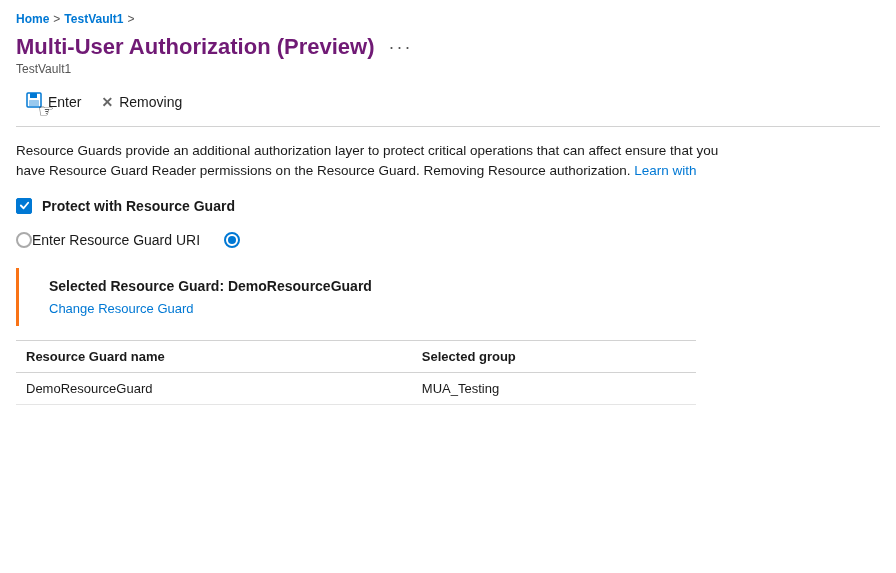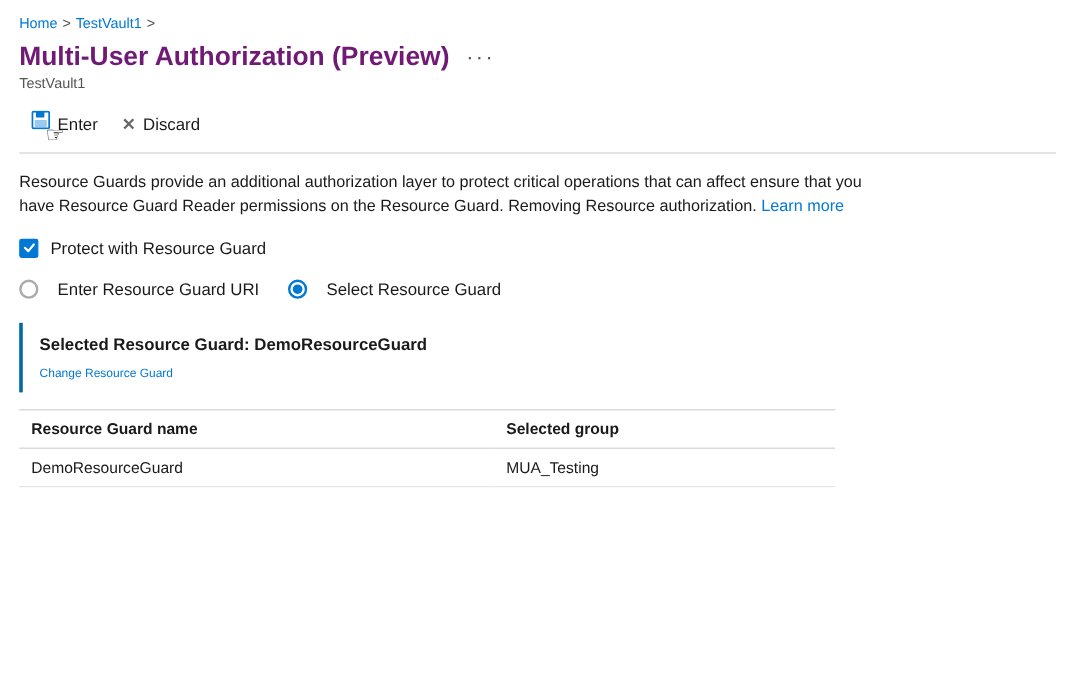--- a/index.html
+++ b/index.html
@@ -19,20 +19,21 @@
       align-items: center;
       gap: 4px;
       font-size: 12px;
       color: #0078d4;
       margin-bottom: 8px;
     }
     .breadcrumb a {
       color: #0078d4;
       text-decoration: none;
       cursor: pointer;
+      font-weight: bold;
     }
     .breadcrumb-separator {
       color: #555;
       font-size: 12px;
     }
 
     
     .page-title-row {
       display: flex;
       align-items: center;
@@ -102,20 +103,21 @@
       color: #0078d4;
       text-decoration: none;
     }
 
     
     .checkbox-row {
       display: flex;
       align-items: center;
       gap: 10px;
       margin-bottom: 18px;
+      font-weight: bold;
     }
     .custom-checkbox {
       width: 16px;
       height: 16px;
       background: #0078d4;
       border: 1px solid #0078d4;
       border-radius: 2px;
       display: flex;
       align-items: center;
       justify-content: center;
@@ -134,21 +136,21 @@
     
     .radio-group {
       display: flex;
       align-items: center;
       gap: 24px;
       margin-bottom: 20px;
     }
     .radio-option {
       display: flex;
       align-items: center;
-      gap: 16px;
+      gap: 0;
       cursor: pointer;
     }
     .radio-circle {
       width: 16px;
       height: 16px;
       border-radius: 50%;
       border: 2px solid #aaa;
       display: flex;
       align-items: center;
       justify-content: center;
@@ -165,34 +167,34 @@
       border-radius: 50%;
       background: #0078d4;
     }
     .radio-label {
       font-size: 14px;
       color: #1a1a1a;
     }
 
     
     .selected-guard-box {
-      border-left: 3px solid #0369a1;
-      padding: 10px 14px;
+      border-left: 3px solid #f97316;
+      padding: 10px 30px;
       margin-bottom: 14px;
       max-width: 480px;
     }
     .selected-guard-title {
       font-size: 14px;
       font-weight: 600;
       color: #1a1a1a;
       margin-bottom: 6px;
     }
     .change-resource-link {
       color: #0078d4;
-      font-size: 10px;
+      font-size: 13px;
       text-decoration: none;
       cursor: pointer;
     }
 
     
     .resource-table {
       width: 100%;
       max-width: 680px;
       border-collapse: collapse;
       margin-top: 3px;
@@ -254,46 +256,45 @@
           <rect x="4" y="1" width="7" height="5" rx="0.5" fill="#0078d4"></rect>
           <rect x="3" y="8" width="10" height="6" rx="0.5" fill="#0078d4" opacity="0.4"></rect>
         </svg>
       </span>
       <span class="cursor-overlay">☞</span>
     </div>
     <span>Enter</span>
   </button>
   <button class="toolbar-btn discard">
     <span class="btn-icon">✕</span>
-    <span>Discard</span>
+    <span>Removing</span>
   </button>
 </div>
 
 <p class="description">
   <span>Resource Guards provide an additional authorization layer to protect critical operations that can affect ensure that you have Resource Guard Reader permissions on the Resource Guard. Removing Resource authorization.</span>
-  <a>Learn more</a>
+  <a>Learn with</a>
 </p>
 
 <div class="checkbox-row">
   <div class="custom-checkbox">
     <svg viewBox="0 0 12 12" fill="none">
       <polyline points="2,6 5,9 10,3" stroke="white" stroke-width="2" stroke-linecap="round" stroke-linejoin="round"></polyline>
     </svg>
   </div>
   <span class="checkbox-label">Protect with Resource Guard</span>
 </div>
 
 <div class="radio-group">
   <div class="radio-option">
     <div class="radio-circle"></div>
     <span class="radio-label">Enter Resource Guard URI</span>
   </div>
   <div class="radio-option">
     <div class="radio-circle selected"></div>
-    <span class="radio-label">Select Resource Guard</span>
   </div>
 </div>
 
 <div class="selected-guard-box">
   <div class="selected-guard-title">
     <span>Selected Resource Guard:</span>
     <span>DemoResourceGuard</span>
   </div>
   <a class="change-resource-link">Change Resource Guard</a>
 </div>

